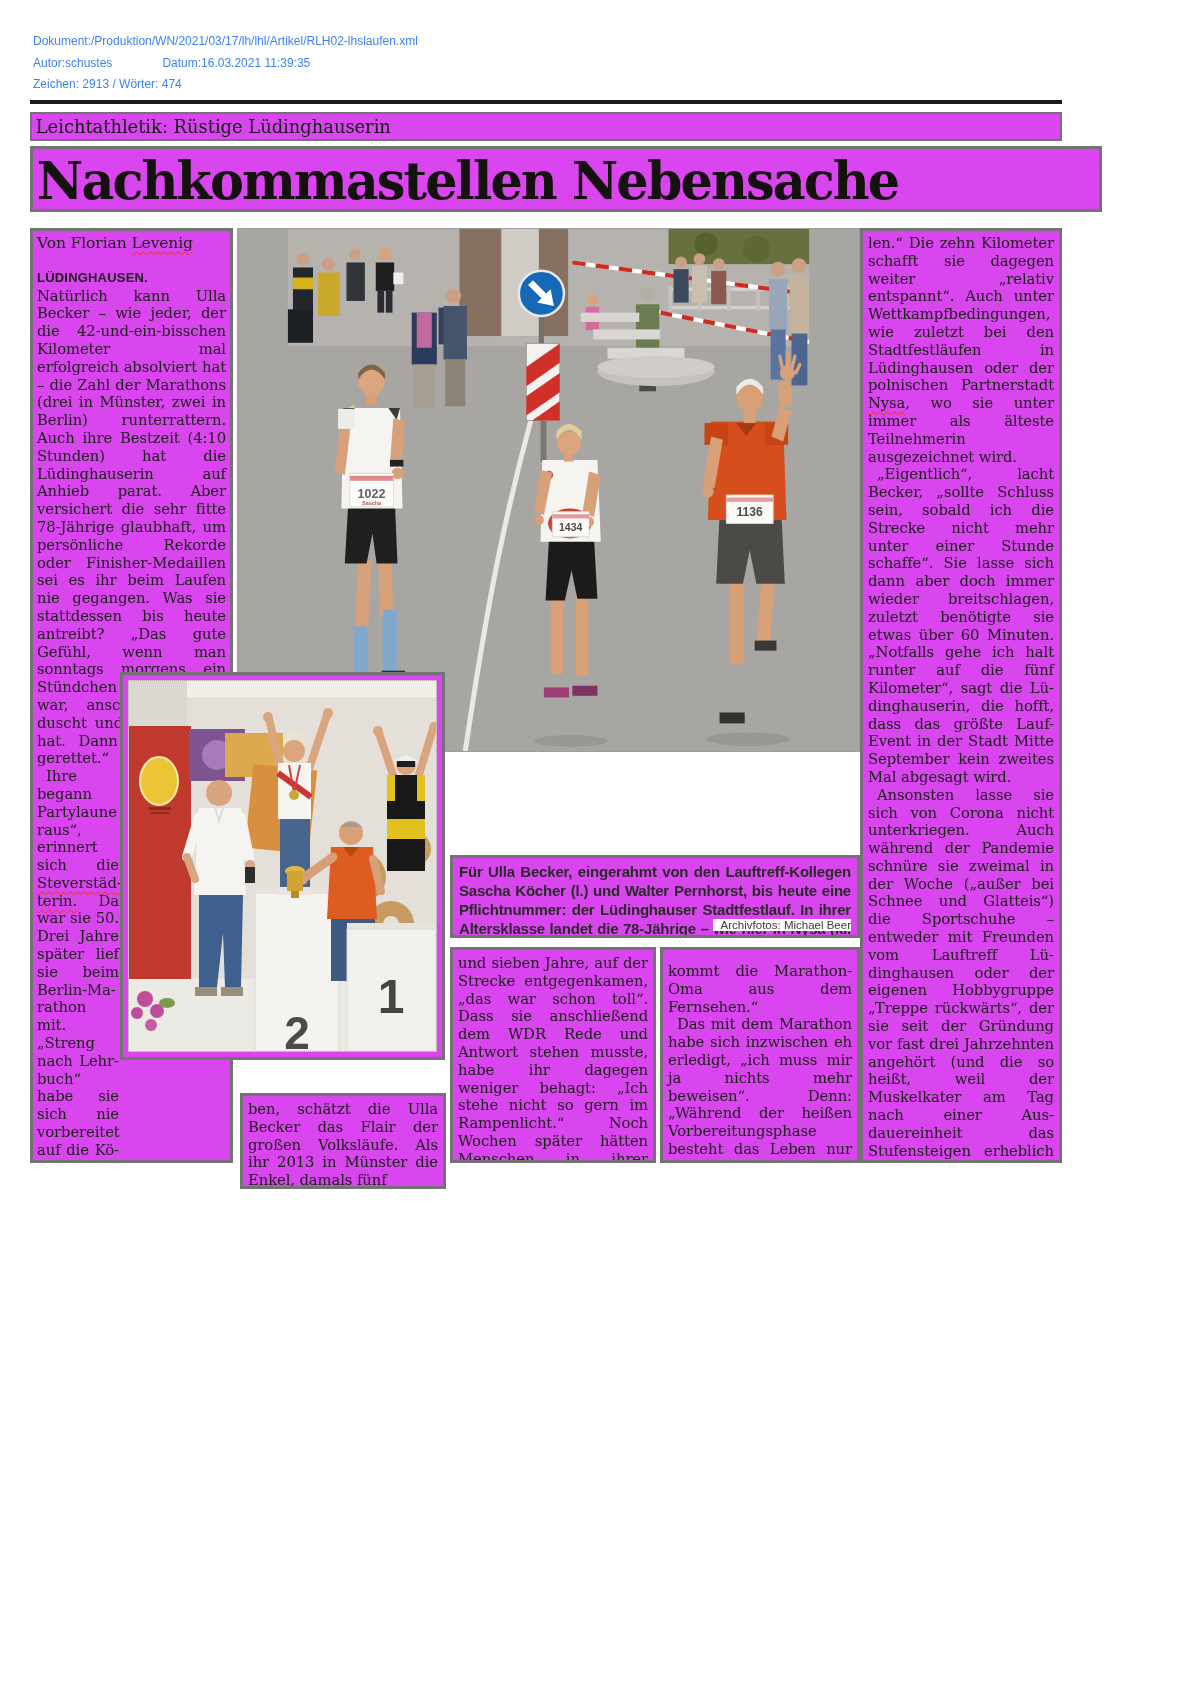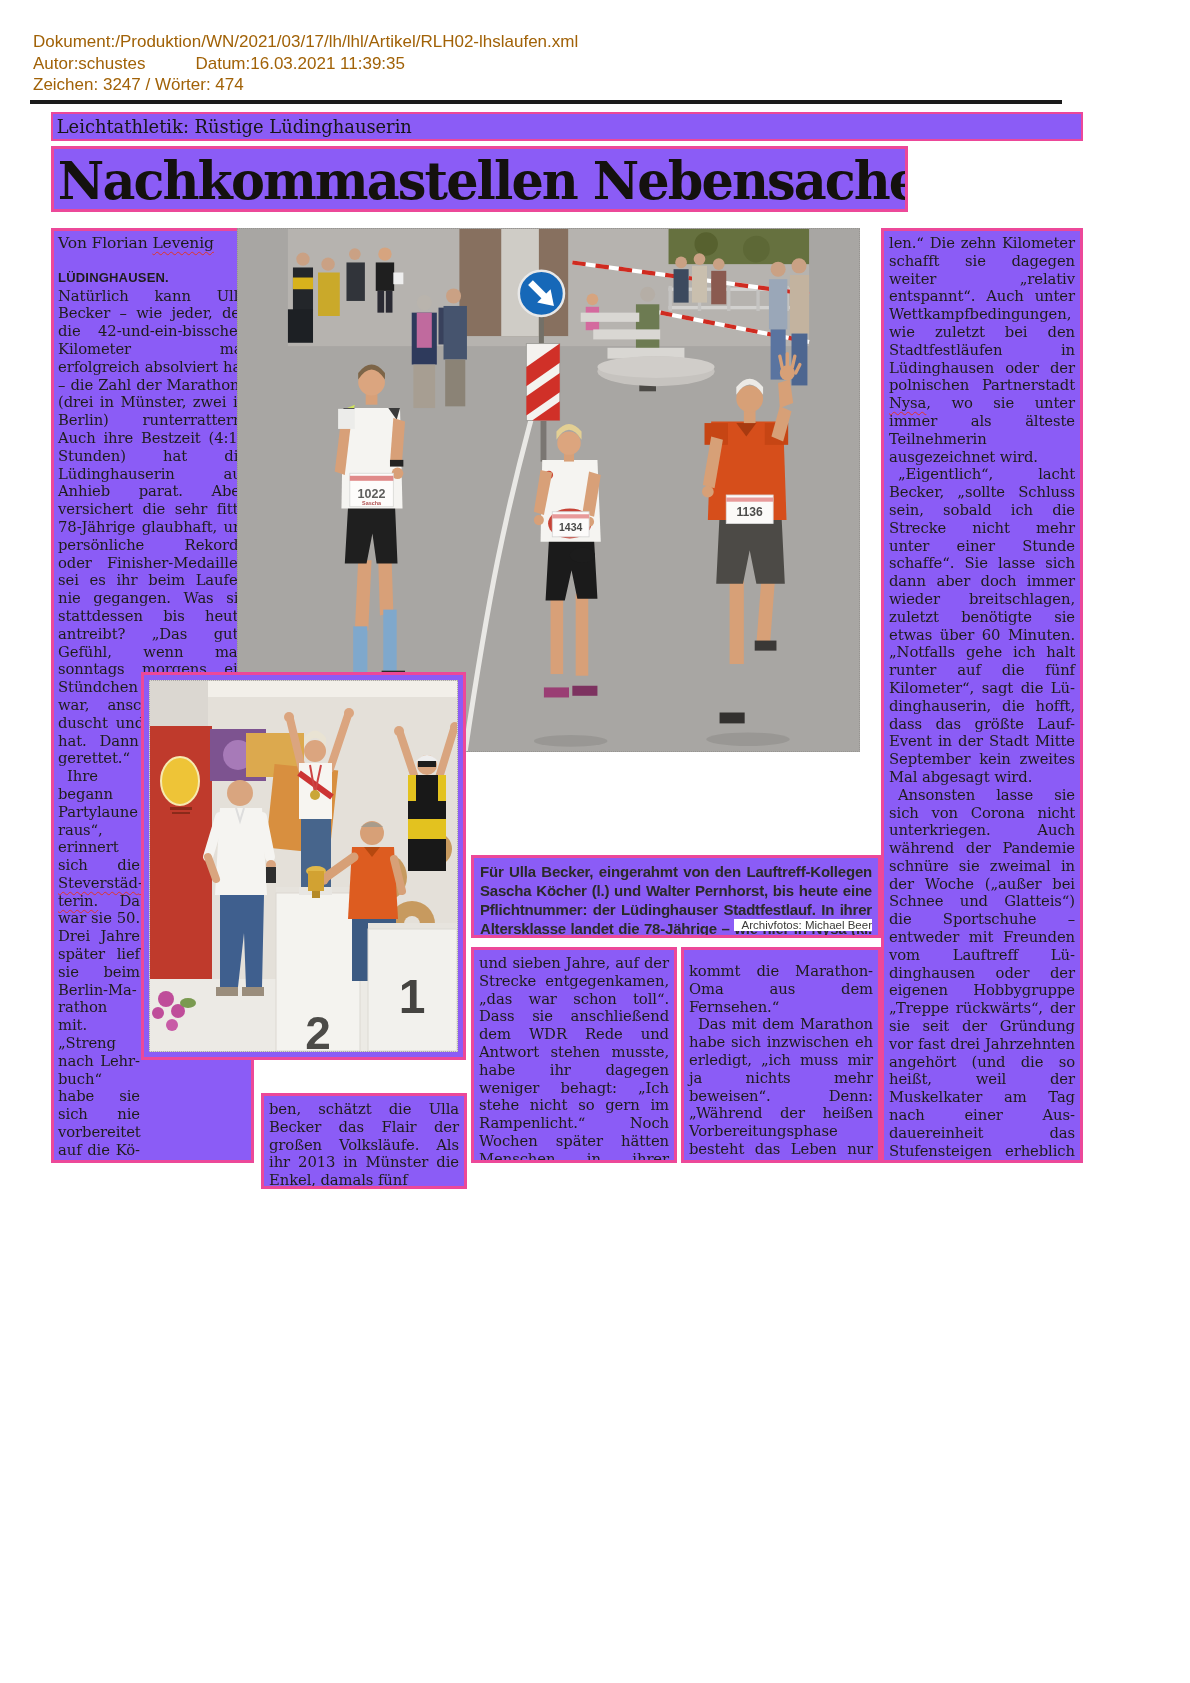--- a/index.html
+++ b/index.html
@@ -1,27 +1,27 @@
 <!DOCTYPE html>
 <html lang="de"><head>
 <meta charset="utf-8">
 <style>
   html,body{margin:0;padding:0;background:#fff;}
   .page{position:relative;width:1190px;height:1683px;background:#fff;overflow:hidden;
         font-family:"Liberation Sans",sans-serif;color:#000;}
   
-  .meta{position:absolute;left:33px;top:31px;font-size:17px;line-height:21.5px;color:#a16207;}
+  .meta{position:absolute;left:33px;top:31px;font-size:12px;line-height:21.5px;color:#3b82f6;}
   .meta .sp{margin-right:50px;}
   .rule{position:absolute;left:30px;top:100px;width:1032px;height:4px;background:#1b1b1b;}
   
-  .gbox{position:absolute;border:3px solid #ec4899;box-sizing:border-box;background:#8b5cf6;overflow:hidden;margin-left:21px;}
+  .gbox{position:absolute;border:3px solid #737373;box-sizing:border-box;background:#d946ef;overflow:hidden;}
   .kicker{left:30px;top:112px;width:1032px;height:29px;border-width:2px;}
   .kicker span{display:inline-block;font-family:"DejaVu Serif",serif;font-size:19px;line-height:24px;
                padding-left:4px;transform:scale(0.94,1);transform-origin:left;white-space:nowrap;color:#161616;}
-  .hbox{left:30px;top:146px;width:857px;height:66px;}
+  .hbox{left:30px;top:146px;width:1072px;height:66px;}
   .hbox h1{margin:0;padding:0 0 0 4px;font-family:"DejaVu Serif",serif;font-weight:bold;font-size:53px;
            line-height:62px;letter-spacing:-2px;color:#14110e;transform:scale(0.96,1);transform-origin:left;
            white-space:nowrap;}
   
   .body-txt{font-family:"DejaVu Serif",serif;font-size:14.8px;line-height:17.8px;text-align:justify;
             color:#1e1d1b;letter-spacing:-0.1px;}
   .body-txt p{margin:0;}
   .body-txt p.ind{text-indent:9px;}
   .colL{left:30px;top:228px;width:203px;height:935px;padding:3px 4px;}
   .colR{left:860px;top:228px;width:202px;height:935px;padding:3px 5px;}
@@ -51,21 +51,21 @@
 </head>
 <body>
 
 <div class="page">
 
   <div class="meta">
     <div>Dokument:/Produktion/WN/2021/03/17/lh/lhl/Artikel/RLH02-lhslaufen.xml</div>
     <div>
       <span class="sp">Autor:schustes</span><span>Datum:16.03.2021 11:39:35</span>
     </div>
-    <div>Zeichen: 3247 / Wörter: 474</div>
+    <div>Zeichen: 2913 / Wörter: 474</div>
   </div>
   <div class="rule"></div>
 
   <div class="gbox kicker">
     <span>Leichtathletik: Rüstige Lüdinghauserin</span>
   </div>
 
   <div class="gbox hbox">
     <h1>Nachkommastellen Nebensache</h1>
   </div>

